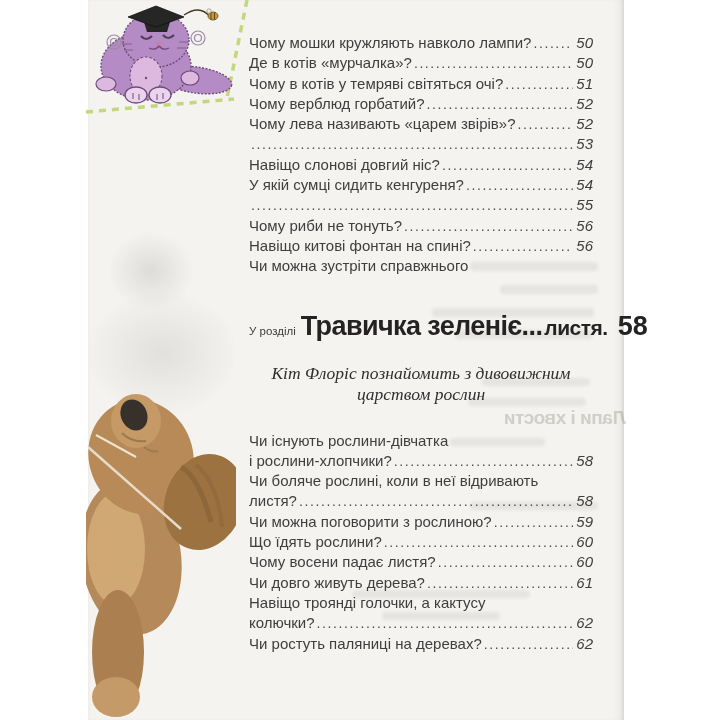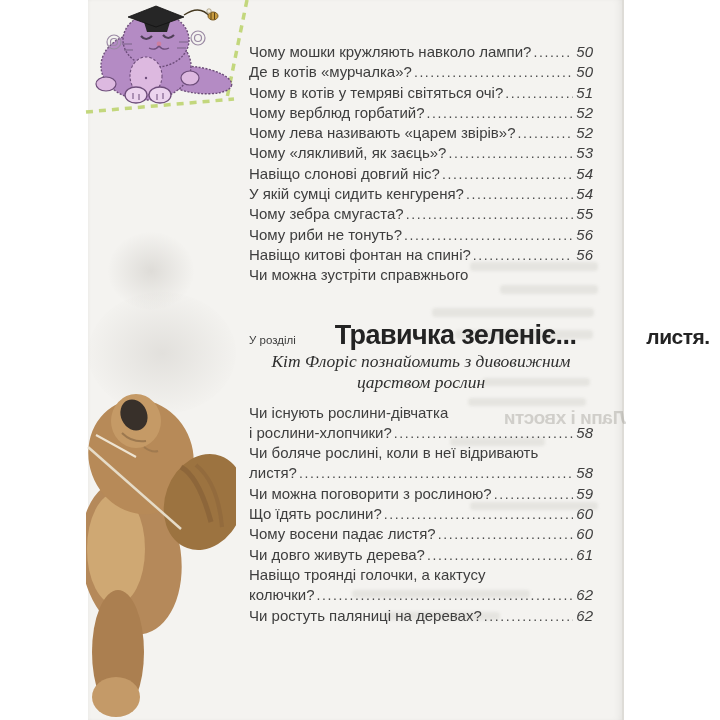--- a/index.html
+++ b/index.html
@@ -25,52 +25,52 @@
     position:absolute;left:88px;top:0;width:534px;height:720px;
     background:var(--page_bg);
     box-shadow:inset -6px 0 10px -6px rgba(0,0,0,0.10), inset 2px 0 4px -2px rgba(0,0,0,0.05);
   }
   .page-edge{
     position:absolute;left:622px;top:0;width:2px;height:720px;
     background:#dedcd7;
   }
   
   .toc{
-    position:absolute;left:249px;top:42px;width:344px;color:var(--text);
+    position:absolute;left:249px;top:33px;width:344px;color:var(--text);
   }
   .toc-row{
     display:flex;align-items:baseline;
     font-size:15px;line-height:20.3px;white-space:nowrap;
   }
   .toc-text{flex:0 0 auto;}
   .toc-leader{
     flex:1 1 auto;overflow:hidden;white-space:nowrap;
     margin:0 3px 0 2px;color:#4b4b4b;
   }
   .toc-leader::after{
     content:"......................................................................................................";
     letter-spacing:1.6px;font-size:14px;
   }
   .toc-page{flex:0 0 auto;text-align:left;font-style:italic;}
   
   .section-header{
-    display:flex;align-items:baseline;margin-top:34px;white-space:nowrap;color:var(--heading);gap:34px;
+    display:flex;align-items:baseline;margin-top:34px;white-space:nowrap;color:var(--heading);
   }
   .sh-prefix{font-size:11.5px;color:#3c3c3c;margin-right:5px;flex:0 0 auto;}
   .sh-title{font-weight:bold;font-size:27px;letter-spacing:-0.6px;flex:0 0 auto;}
   .sh-dots{flex:1 1 auto;overflow:hidden;font-weight:bold;font-size:15px;margin:0 1px;}
   .sh-dots::after{content:"........................................";letter-spacing:1px;}
   .sh-stor{font-weight:bold;font-size:21px;letter-spacing:-0.5px;flex:0 0 auto;}
   .sh-num{font-weight:bold;font-size:27px;margin-left:10px;flex:0 0 auto;}
   .subtitle{
-    text-align:center;margin-top:0;
+    text-align:center;margin-top:21px;
     font-family:"Liberation Serif", serif;font-style:italic;
     font-size:17.5px;line-height:21px;color:#2e2e2e;
   }
-  .toc-block-2{margin-top:10px;}
+  .toc-block-2{margin-top:26px;}
   
   .silhouette{position:absolute;border-radius:50%;}
   .sil-head{
     left:108px;top:232px;width:86px;height:78px;
     background:radial-gradient(ellipse at center, rgba(204,201,196,0.55), rgba(204,201,196,0) 72%);
   }
   .sil-body{
     left:88px;top:292px;width:148px;height:122px;
     background:radial-gradient(ellipse at center, rgba(204,201,196,0.45), rgba(204,201,196,0) 75%);
   }
@@ -199,39 +199,37 @@
     <span class="toc-page">52</span>
   </div>
 
   <div class="toc-row">
     <span class="toc-text">Чому лева називають «царем звірів»?</span>
     <span class="toc-leader"></span>
     <span class="toc-page">52</span>
   </div>
 
   <div class="toc-row">
-    <span class="toc-text">Чому «лякливий, як заєць»?</span>
     <span class="toc-leader"></span>
     <span class="toc-page">53</span>
   </div>
 
   <div class="toc-row">
     <span class="toc-text">Навіщо слонові довгий ніс?</span>
     <span class="toc-leader"></span>
     <span class="toc-page">54</span>
   </div>
 
   <div class="toc-row">
     <span class="toc-text">У якій сумці сидить кенгуреня?</span>
     <span class="toc-leader"></span>
     <span class="toc-page">54</span>
   </div>
 
   <div class="toc-row">
-    <span class="toc-text">Чому зебра смугаста?</span>
     <span class="toc-leader"></span>
     <span class="toc-page">55</span>
   </div>
 
   <div class="toc-row">
     <span class="toc-text">Чому риби не тонуть?</span>
     <span class="toc-leader"></span>
     <span class="toc-page">56</span>
   </div>
 

